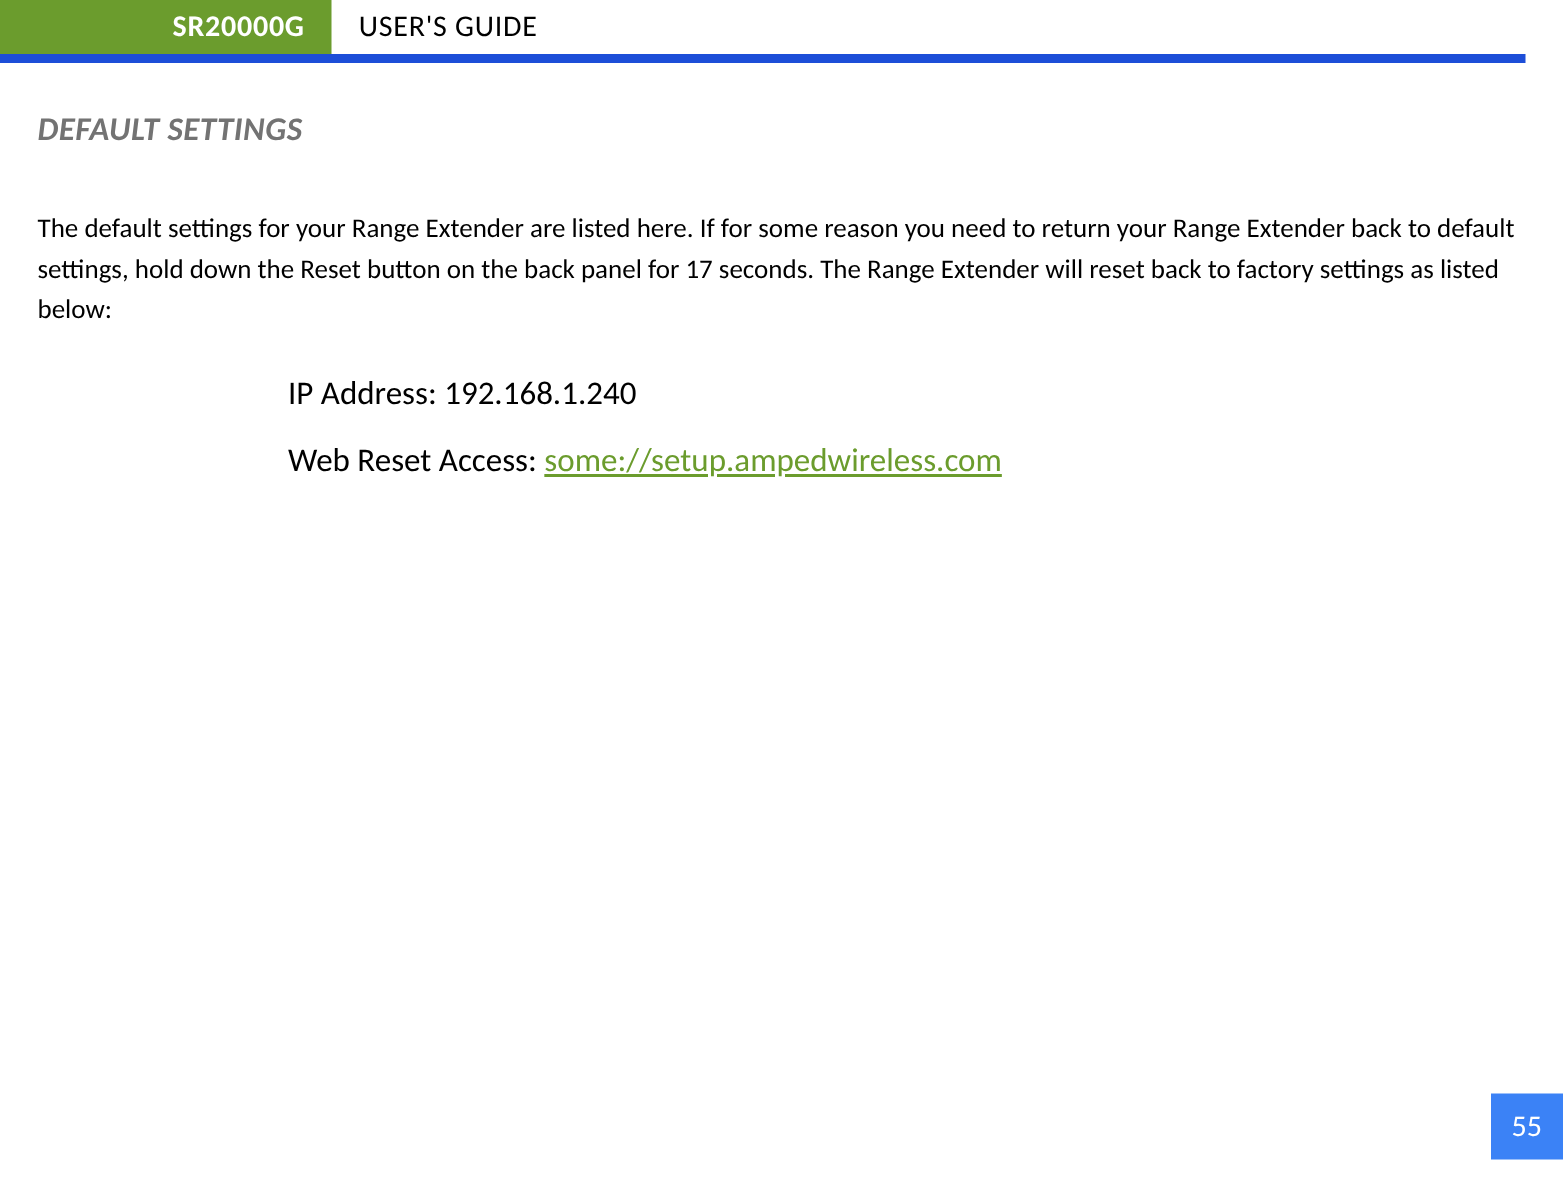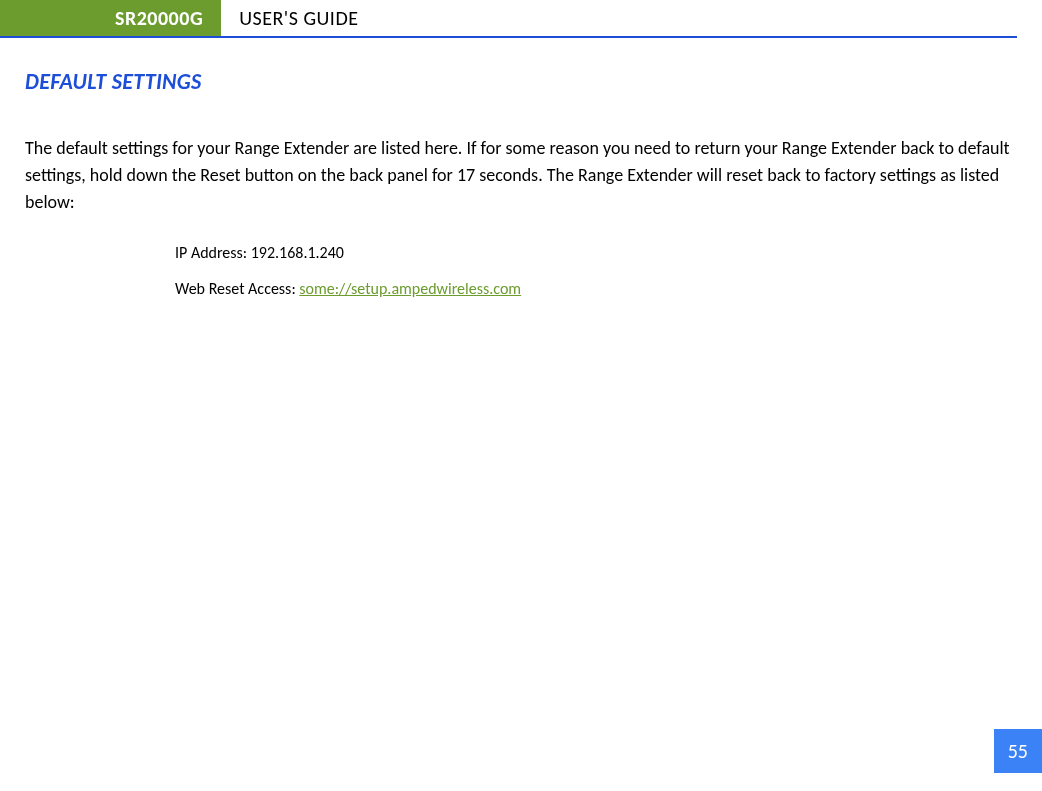--- a/index.html
+++ b/index.html
@@ -11,21 +11,21 @@
       font-family: Calibri, Arial, sans-serif;
       width: 1042px;
       height: 791px;
       background: #ffffff;
       position: relative;
       color: #000000;
     }
     .header-bar {
       display: flex;
       align-items: center;
-      border-bottom: 2px solid #1d4ed8;
+      border-bottom: 6px solid #1d4ed8;
       margin: 0 25px 0 0;
       text-align: center;
     }
     .green-box {
       background: #6b9c2d;
       color: #ffffff;
       font-weight: bold;
       font-size: 20px;
       padding: 6px 18px 6px 115px;
       letter-spacing: 0.5px;
@@ -33,39 +33,40 @@
     .guide-title {
       font-weight: normal;
       font-size: 20px;
       padding-left: 18px;
       letter-spacing: 0.5px;
     }
     .content {
       padding: 30px 25px 0 25px;
     }
     .section-title {
-      color: #1d4ed8;
+      color: #737373;
       font-style: italic;
       font-weight: bold;
       font-size: 22px;
       margin-bottom: 40px;
       letter-spacing: 0.3px;
     }
     .intro-para {
       font-size: 18px;
       line-height: 1.5;
       margin-bottom: 25px;
     }
     .settings-list {
       padding-left: 150px;
     }
     .setting-row {
-      font-size: 16px;
+      font-size: 22px;
       line-height: 1.5;
       margin-bottom: 12px;
+      margin-left: 17px;
     }
     .setting-label {
       display: inline;
     }
     .setting-value {
       display: inline;
     }
     .web-link {
       color: #6b9c2d;
       text-decoration: underline;

